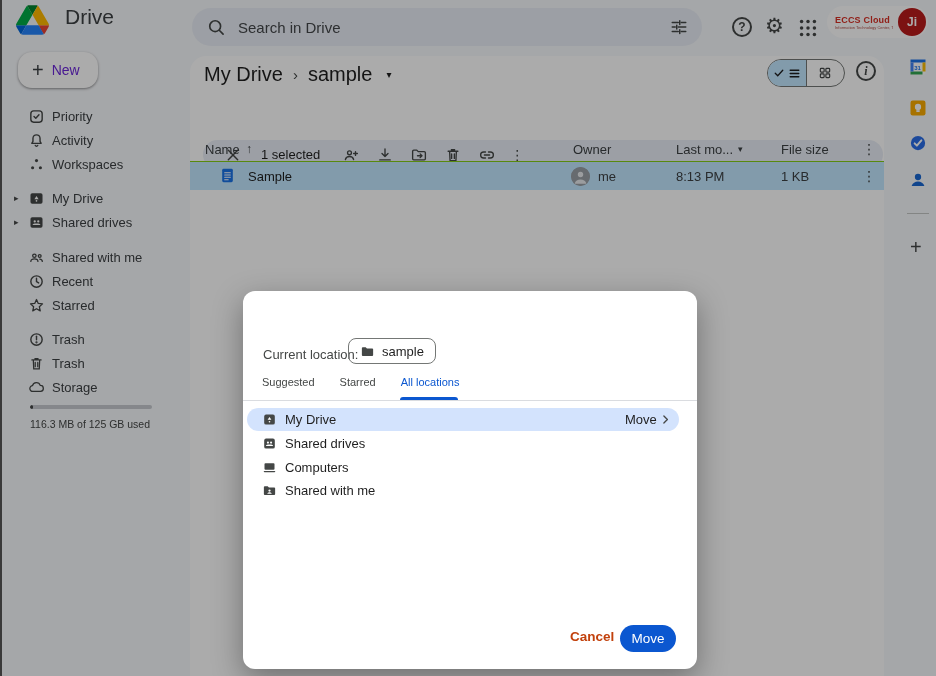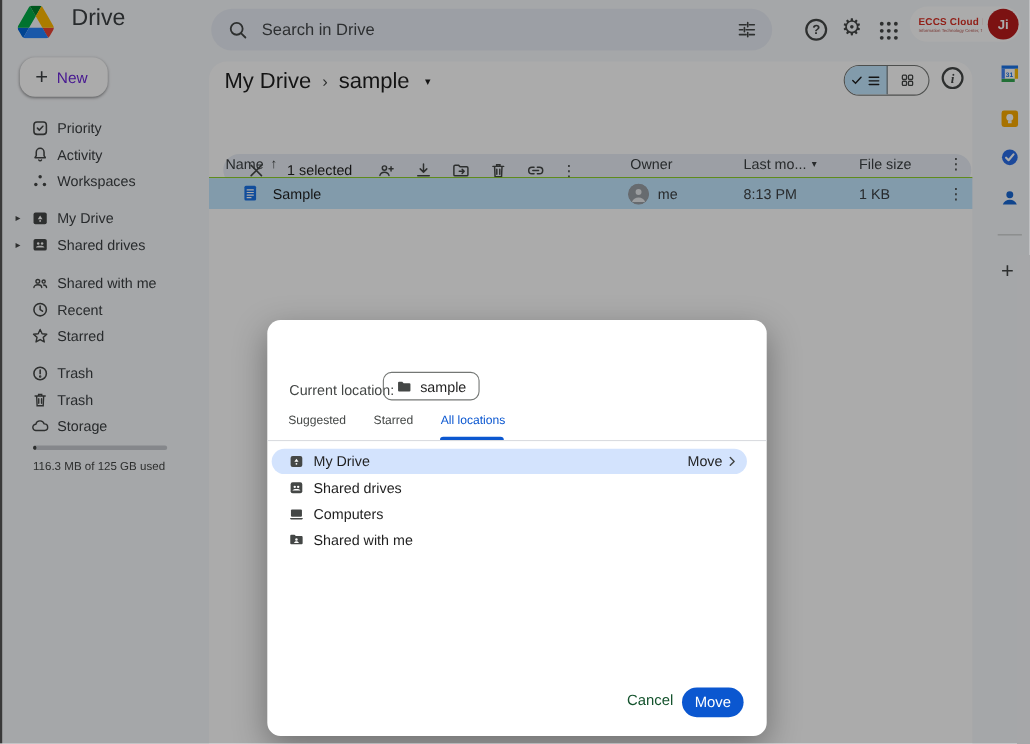--- a/index.html
+++ b/index.html
@@ -149,21 +149,21 @@
 
   .loc-row { position:absolute; left:4px; width:432px; height:23px; border-radius:12px; display:flex; align-items:center; cursor:pointer; }
   .loc-row.selected { background:#d3e3fd; }
   .loc-ic { position:absolute; left:15px; width:15px; height:15px; color:#444746; }
   .loc-label { position:absolute; left:38px; font-size:13px; color:#1f1f1f; }
   .loc-action { position:absolute; left:378px; font-size:13px; color:#1f1f1f; }
   .loc-chevron { position:absolute; left:412px; width:13px; height:13px; color:#444746; }
 
   .cancel-btn {
     position:absolute; left:327px; top:338px; border:none; background:transparent; cursor:pointer;
-    font-family:"Liberation Sans",sans-serif; font-size:13.5px; font-weight:400; color:#14532d;
+    font-family:"Liberation Sans",sans-serif; font-size:13.5px; font-weight:700; color:#c2410c;
   }
   .move-btn {
     position:absolute; left:377px; top:334px; width:56px; height:27px; border:none; border-radius:14px;
     background:#0b57d0; color:#fff; cursor:pointer;
     font-family:"Liberation Sans",sans-serif; font-size:13.5px; font-weight:500;
   }
 </style>
 </head>
 <body>
 

